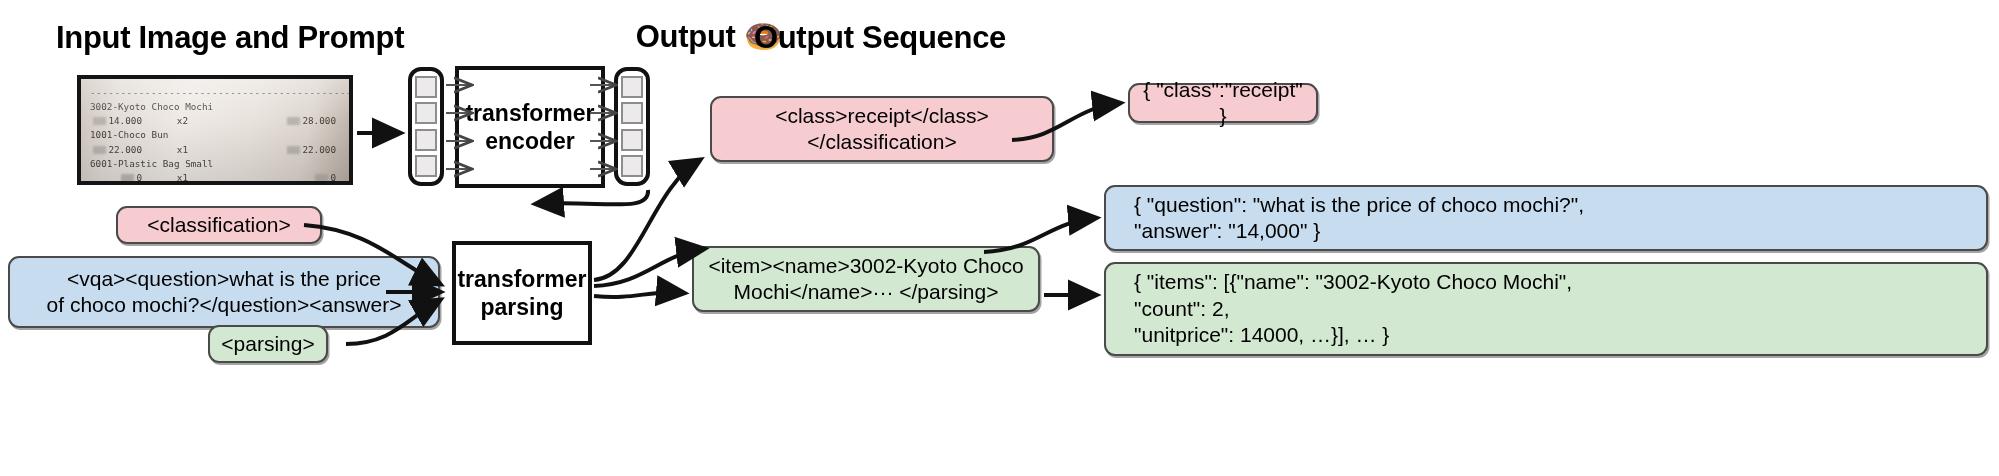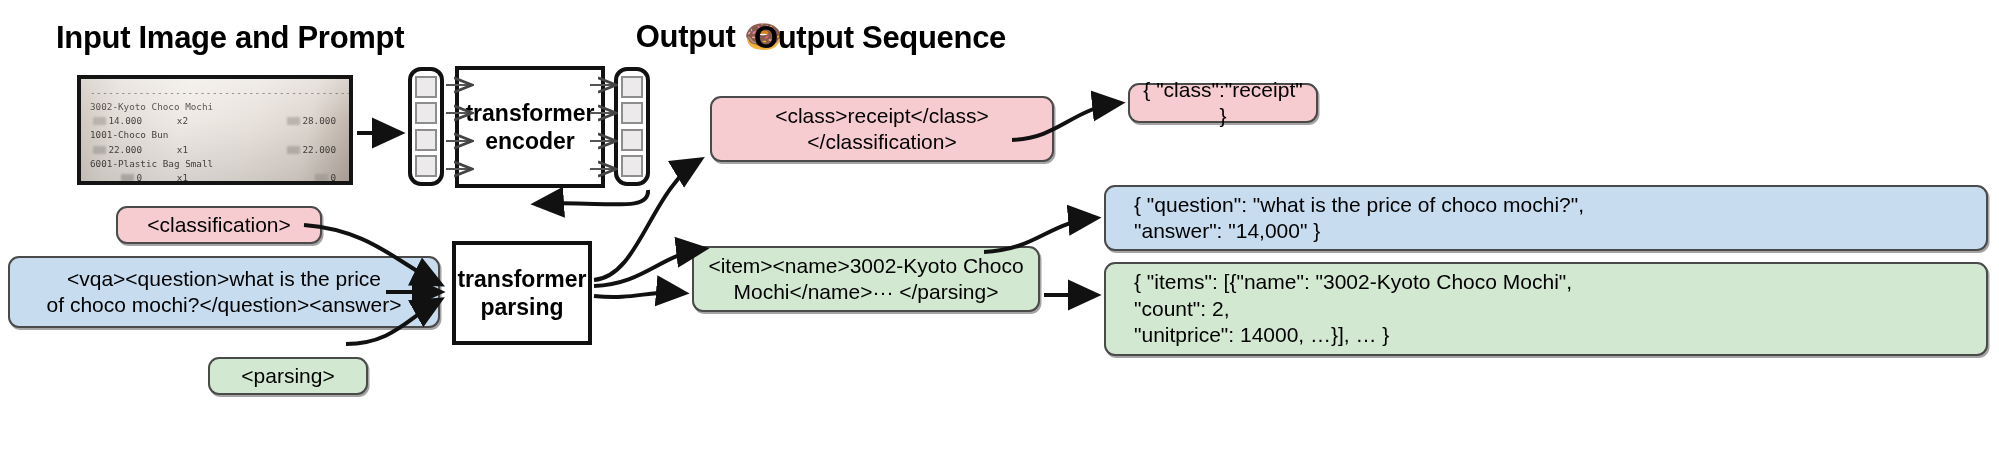--- a/index.html
+++ b/index.html
@@ -116,21 +116,21 @@
 
   <div class="node pink" style="left:116px;top:206px;width:206px;height:38px;">
     <span class="txt" style="white-space:pre-line;">&lt;classification&gt;</span>
   </div>
 
   <div class="node blue" style="left:8px;top:256px;width:432px;height:72px;">
     <span class="txt" style="white-space:pre-line;">&lt;vqa&gt;&lt;question&gt;what is the price
 of choco mochi?&lt;/question&gt;&lt;answer&gt;</span>
   </div>
 
-  <div class="node green" style="left:208px;top:325px;width:160px;height:38px;margin-top:32px;">
+  <div class="node green" style="left:208px;top:325px;width:120px;height:38px;">
     <span class="txt" style="white-space:pre-line;">&lt;parsing&gt;</span>
   </div>
 
   <div class="node pink" style="left:710px;top:96px;width:344px;height:66px;">
     <span class="txt" style="white-space:pre-line;">&lt;class&gt;receipt&lt;/class&gt;
 &lt;/classification&gt;</span>
   </div>
 
 
   <div class="node green" style="left:692px;top:246px;width:348px;height:66px;">

